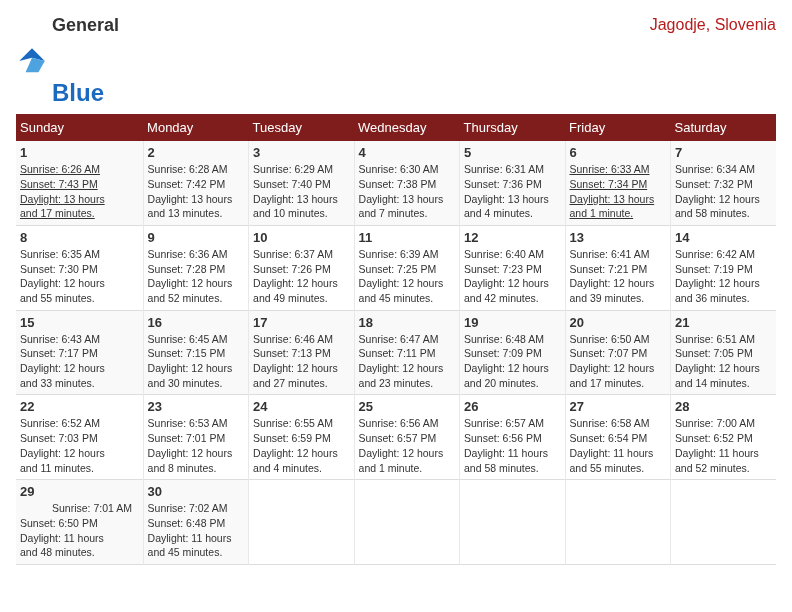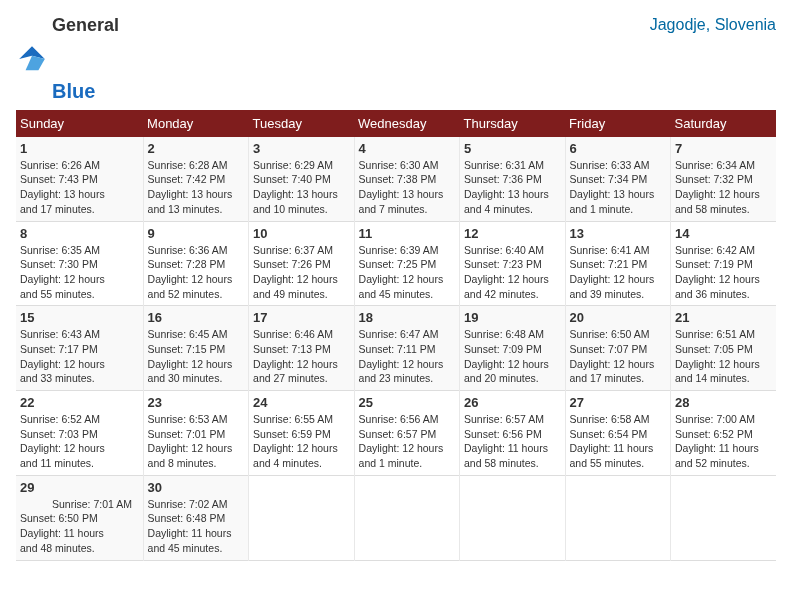--- a/index.html
+++ b/index.html
@@ -26,39 +26,39 @@
       flex-direction: column;
       line-height: 1.1;
       gap: 44px;
     }
     .logo-general {
       font-size: 18px;
       font-weight: bold;
       color: #333;
     }
     .logo-blue {
-      font-size: 20px;
+      font-size: 24px;
       font-weight: bold;
       color: #1a6bbf;
     }
     .logo-icon {
       width: 32px;
       height: 32px;
     }
     .title-block {
       text-align: right;
     }
     .calendar-title {
       font-size: 36px;
       font-weight: normal;
       color: #333;
     }
     .calendar-subtitle {
       font-size: 16px;
-      color: #0369a1;
+      color: #b91c1c;
     }
     table {
       width: 100%;
       border-collapse: collapse;
       font-size: 11px;
     }
     thead th {
       background-color: #7f1d1d;
       color: #fff;
       padding: 6px 4px;
@@ -127,41 +127,41 @@
         <th>Monday</th>
         <th>Tuesday</th>
         <th>Wednesday</th>
         <th>Thursday</th>
         <th>Friday</th>
         <th>Saturday</th>
       </tr>
   </thead>
   <tbody id="calendar-body">
   <tr>
-        <td><span class="day-num">1</span><span class="day-detail" style="white-space: pre-line;">Sunrise: 6:26 AM
+        <td><span class="day-num">1</span><span class="day-detail" style="white-space: pre-line; text-decoration: underline;">Sunrise: 6:26 AM
 Sunset: 7:43 PM
 Daylight: 13 hours
 and 17 minutes.</span></td>
         <td><span class="day-num">2</span><span class="day-detail" style="white-space: pre-line;">Sunrise: 6:28 AM
 Sunset: 7:42 PM
 Daylight: 13 hours
 and 13 minutes.</span></td>
         <td><span class="day-num">3</span><span class="day-detail" style="white-space: pre-line;">Sunrise: 6:29 AM
 Sunset: 7:40 PM
 Daylight: 13 hours
 and 10 minutes.</span></td>
         <td><span class="day-num">4</span><span class="day-detail" style="white-space: pre-line;">Sunrise: 6:30 AM
 Sunset: 7:38 PM
 Daylight: 13 hours
 and 7 minutes.</span></td>
         <td><span class="day-num">5</span><span class="day-detail" style="white-space: pre-line;">Sunrise: 6:31 AM
 Sunset: 7:36 PM
 Daylight: 13 hours
 and 4 minutes.</span></td>
-        <td><span class="day-num">6</span><span class="day-detail" style="white-space: pre-line;">Sunrise: 6:33 AM
+        <td><span class="day-num">6</span><span class="day-detail" style="white-space: pre-line; text-decoration: underline;">Sunrise: 6:33 AM
 Sunset: 7:34 PM
 Daylight: 13 hours
 and 1 minute.</span></td>
         <td><span class="day-num">7</span><span class="day-detail" style="white-space: pre-line;">Sunrise: 6:34 AM
 Sunset: 7:32 PM
 Daylight: 12 hours
 and 58 minutes.</span></td>
       </tr>
       <tr>
         <td><span class="day-num">8</span><span class="day-detail" style="white-space: pre-line;">Sunrise: 6:35 AM

